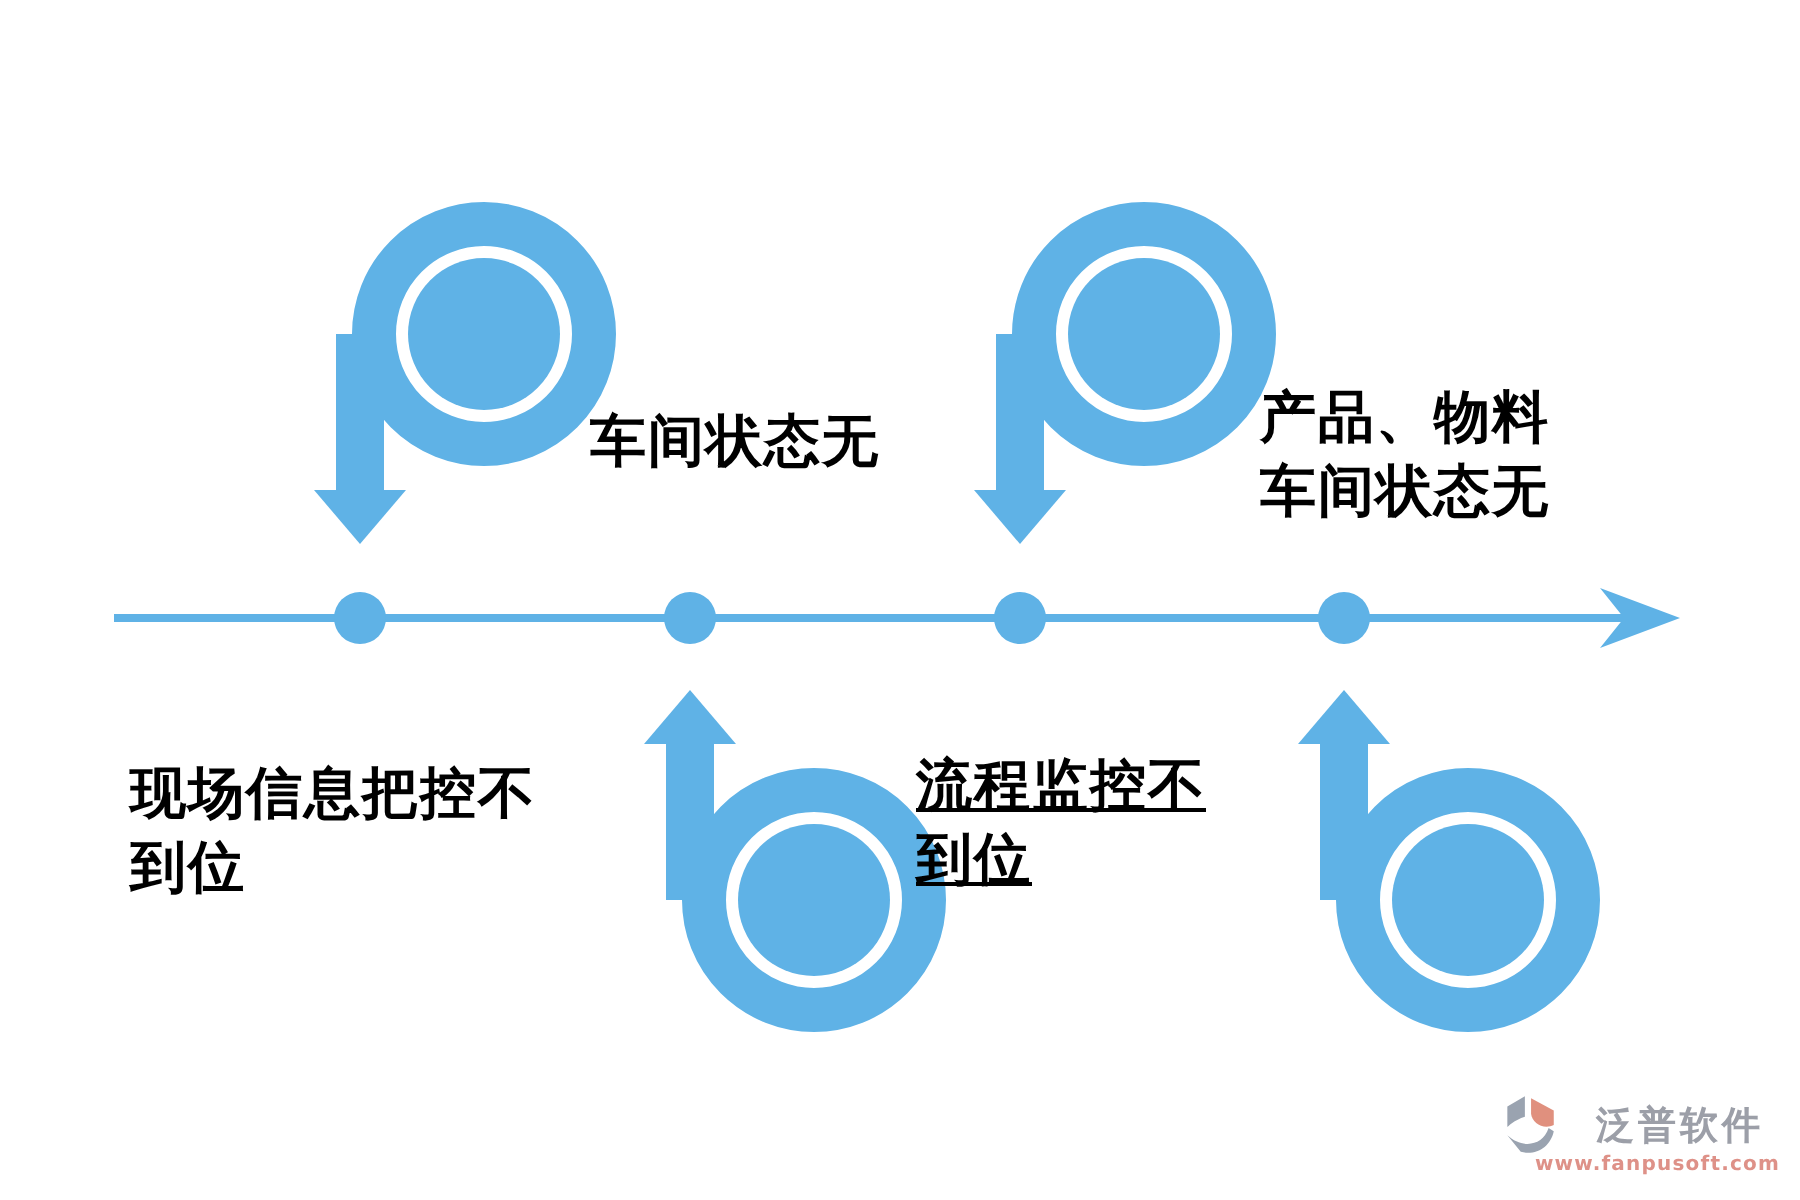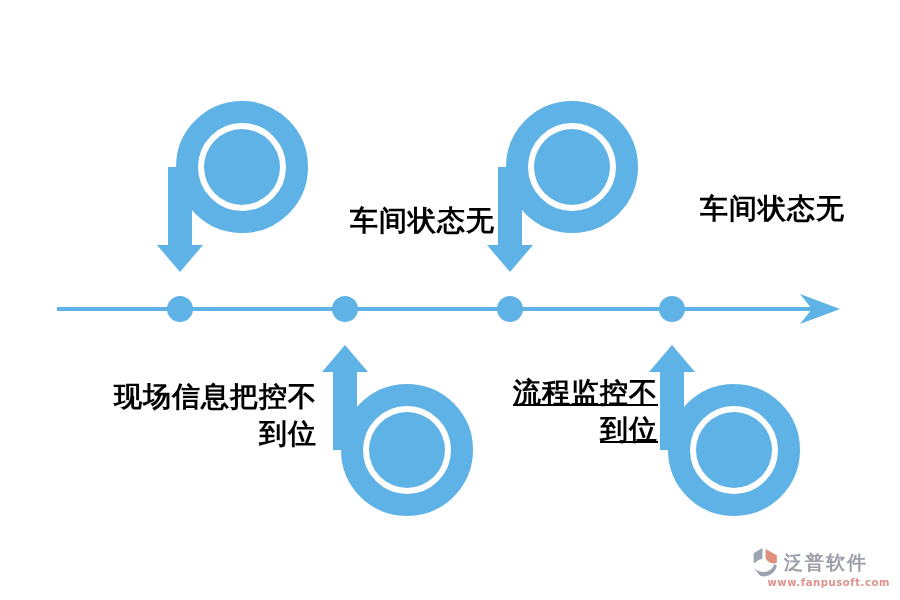--- a/index.html
+++ b/index.html
@@ -21,38 +21,38 @@
   .accent-stroke{stroke:var(--accent);fill:none;}
   .axis{position:absolute;left:0;top:0;width:900px;height:600px;}
   .shape{position:absolute;width:160px;height:180px;}
   .shape.flip-v{transform:scaleY(-1);}
   #p-shape-1{left:156px;top:98px;}
   #p-shape-2{left:486px;top:98px;}
   #b-shape-1{left:321px;top:339px;}
   #b-shape-2{left:648px;top:339px;}
   .label{
     position:absolute;
-    text-align:right;
+    text-align:left;
     color:var(--ink);
     font-size:28px;
     line-height:37px;
     font-weight:bold;
     letter-spacing:1px;
   }
   #label-workshop{left:295px;top:202px;width:200px;}
   #label-product{left:630px;top:190px;width:215px;}
   #label-site{left:65px;top:378px;width:252px;}
   #label-process{left:458px;top:374px;width:200px;text-decoration:underline;}
   .watermark{
     position:absolute;left:748px;top:546px;width:142px;
   }
   .wm-row{display:flex;align-items:center;gap:3px;}
   .wm-brand{
     color:var(--logo_gray);
-    font-size:19px;font-weight:bold;letter-spacing:2px;white-space:nowrap;
+    font-size:19px;font-weight:bold;letter-spacing:2px;white-space:nowrap;margin-left:14px;
   }
   .wm-url{
     color:var(--logo_salmon);
     font-size:10px;font-weight:bold;letter-spacing:0.6px;
     text-align:right;margin-top:-2px;white-space:nowrap;
   }
   .hidden-defs{position:absolute;width:0;height:0;overflow:hidden;}
 </style>
 </head>
 <body>
@@ -88,20 +88,21 @@
     </svg>
   <svg id="b-shape-2" class="shape flip-v" viewBox="0 0 160 180">
       <use href="#p-loop"></use>
     </svg>
 
   <div id="label-workshop" class="label">
     <div>车间状态无</div>
   </div>
 
   <div id="label-product" class="label">
+    <div>产品、物料</div>
     <div>车间状态无</div>
   </div>
 
   <div id="label-site" class="label">
     <div>现场信息把控不</div>
     <div>到位</div>
   </div>
 
   <div id="label-process" class="label">
     <div>流程监控不</div>

